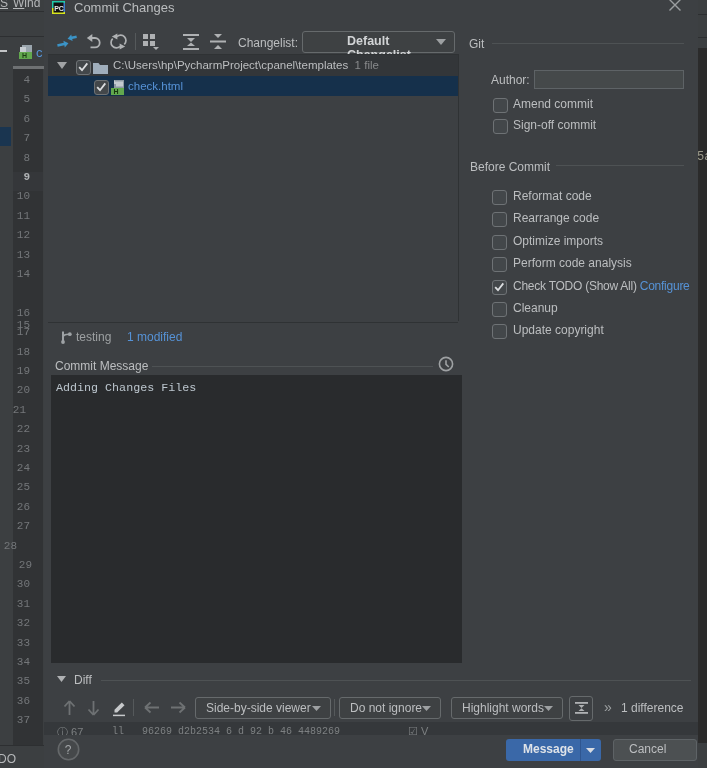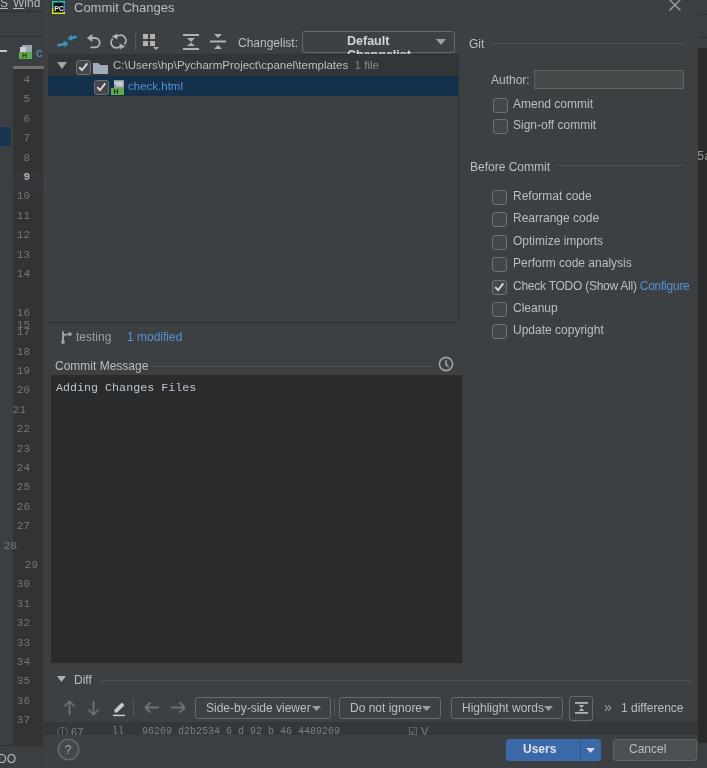--- a/index.html
+++ b/index.html
@@ -57,21 +57,21 @@
       <div style="position:absolute;right:9px;top:296px;">19</div>
       <div style="position:absolute;right:9px;top:315.4px;">20</div>
       <div style="position:absolute;right:13px;top:334.79999999999995px;">21</div>
       <div style="position:absolute;right:9px;top:354.2px;">22</div>
       <div style="position:absolute;right:9px;top:373.59999999999997px;">23</div>
       <div style="position:absolute;right:9px;top:393px;">24</div>
       <div style="position:absolute;right:9px;top:412.4px;">25</div>
       <div style="position:absolute;right:9px;top:431.79999999999995px;">26</div>
       <div style="position:absolute;right:9px;top:451.20000000000005px;">27</div>
       <div style="position:absolute;right:22px;top:470.5999999999999px;">28</div>
-      <div style="position:absolute;right:1px;top:490px;">29</div>
+      <div style="position:absolute;right:7px;top:490px;">29</div>
       <div style="position:absolute;right:9px;top:509.4px;">30</div>
       <div style="position:absolute;right:9px;top:528.8px;">31</div>
       <div style="position:absolute;right:9px;top:548.1999999999999px;">32</div>
       <div style="position:absolute;right:9px;top:567.5999999999999px;">33</div>
       <div style="position:absolute;right:9px;top:587px;">34</div>
       <div style="position:absolute;right:9px;top:606.4px;">35</div>
       <div style="position:absolute;right:9px;top:625.8px;">36</div>
       <div style="position:absolute;right:9px;top:645.1999999999999px;">37</div>
     </div>
 
@@ -252,21 +252,21 @@
     <span style="position:absolute;left:68px;top:4px;font-size:10px;color:#7d8082;font-family:'Liberation Mono',monospace;">ll &nbsp;&nbsp;96269 d2b2534 6 d 92 b 46 4489269</span>
     <span style="position:absolute;left:364px;top:3px;font-size:11px;color:#7d8082;">☑ V</span>
   </div>
 
   <div class="abs" style="left:44px;top:735px;width:654px;height:33px;background:#3d4043;"></div>
   <svg class="abs" style="left:57px;top:738px;" width="23" height="23" viewBox="0 0 23 23">
     <circle cx="11.5" cy="11.5" r="10.2" stroke="#65686a" stroke-width="1.6" fill="#45484a"></circle>
     <text x="7.8" y="16" font-size="12" fill="#a3a6a8" font-family="Liberation Sans">?</text>
   </svg>
   <div class="abs" style="left:506px;top:739px;width:95px;height:22px;background:#3a68a8;border-radius:3px;">
-    <span style="position:absolute;left:17px;top:3px;font-size:12px;font-weight:bold;color:#dfe3e8;">Users</span>
+    <span style="position:absolute;left:17px;top:3px;font-size:12px;font-weight:bold;color:#dfe3e8;">Message</span>
     <div style="position:absolute;left:74px;top:0;width:1px;height:22px;background:#2f5690;"></div>
     <svg style="position:absolute;left:80px;top:9px;" width="9" height="5" viewBox="0 0 9 5">
         <path d="M0 0 L9 0 L4.5 5 Z" fill="#d8dce2"></path>
       </svg>
   </div>
   <div class="abs" style="left:613px;top:739px;width:84px;height:22px;background:#4c5052;border:1px solid #5e6366;border-radius:3px;box-sizing:border-box;">
     <span style="position:absolute;left:15px;top:2px;font-size:12px;color:#bcbec0;">Cancel</span>
   </div>
 
   <div class="abs txt" style="left:469px;top:37px;font-size:12px;color:#bcbec0;">Git</div>

